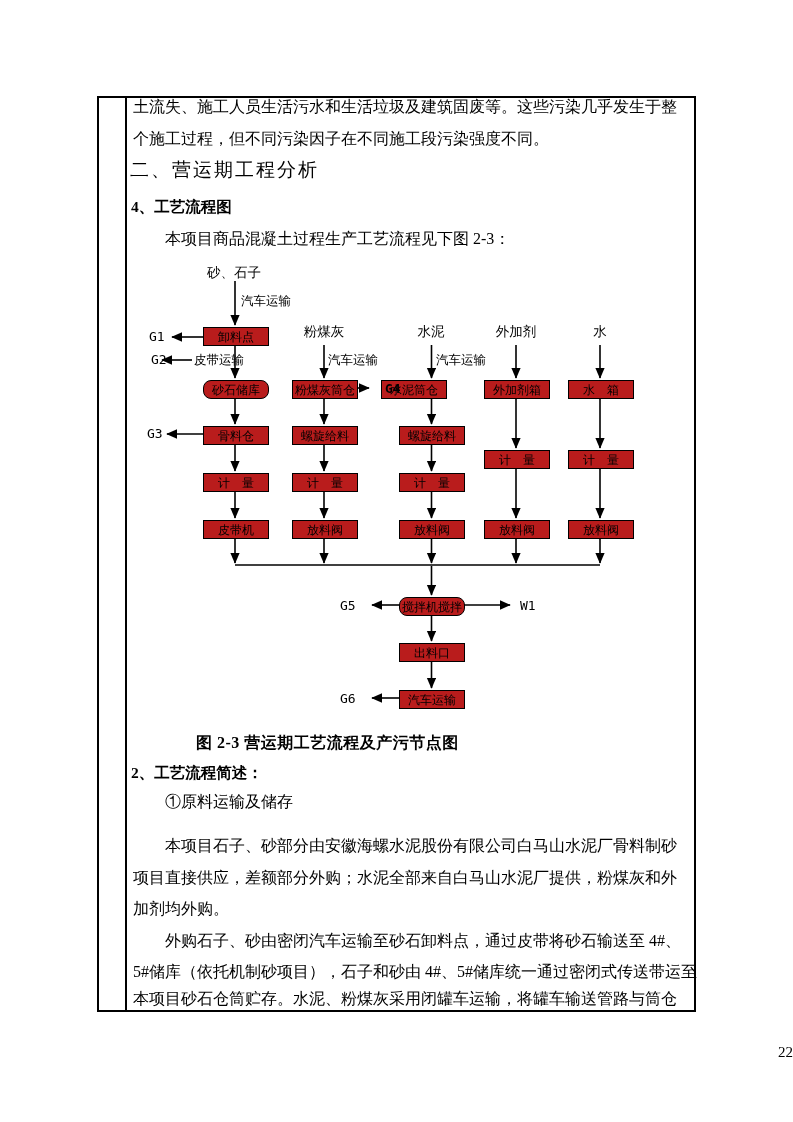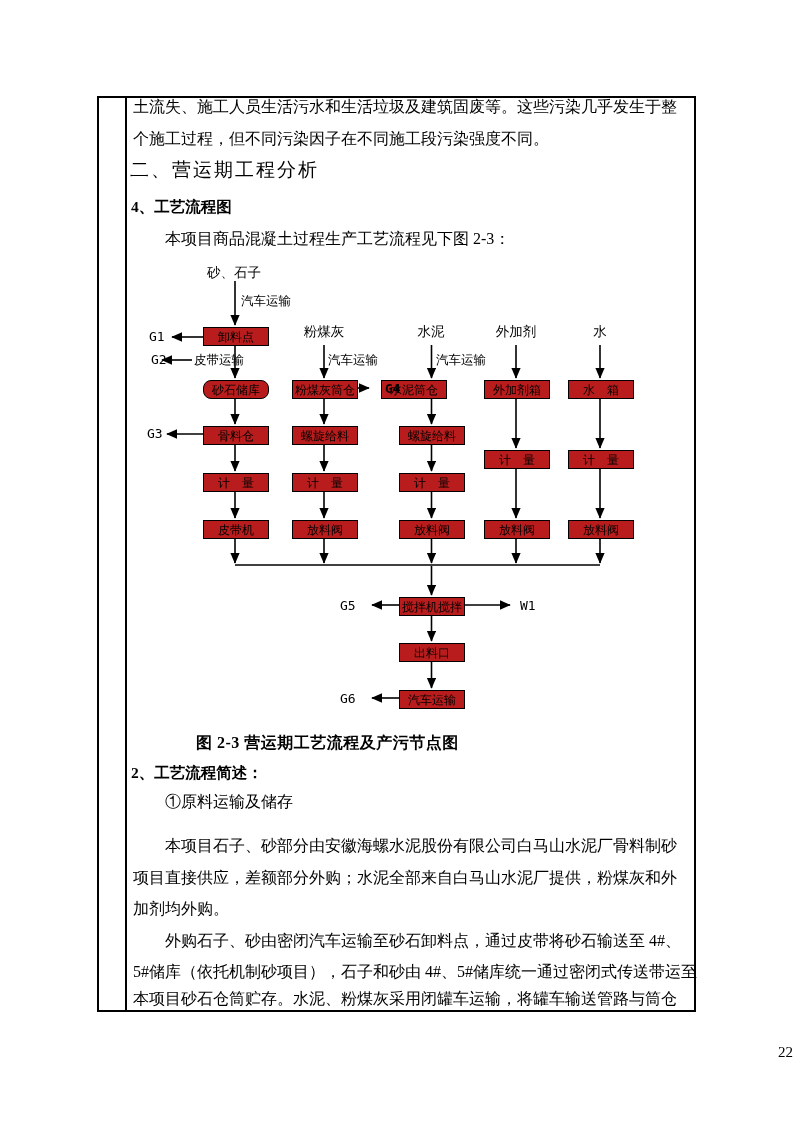--- a/index.html
+++ b/index.html
@@ -119,21 +119,21 @@
   <div class="fbox" style="left:484px; top:450px;">计　量</div>
   <div class="fbox" style="left:568px; top:450px;">计　量</div>
   <div class="fbox" style="left:203px; top:473px;">计　量</div>
   <div class="fbox" style="left:292px; top:473px;">计　量</div>
   <div class="fbox" style="left:399px; top:473px;">计　量</div>
   <div class="fbox" style="left:203px; top:520px;">皮带机</div>
   <div class="fbox" style="left:292px; top:520px;">放料阀</div>
   <div class="fbox" style="left:399px; top:520px;">放料阀</div>
   <div class="fbox" style="left:484px; top:520px;">放料阀</div>
   <div class="fbox" style="left:568px; top:520px;">放料阀</div>
-  <div class="fbox" style="left:399px; top:597px;">搅拌机搅拌</div>
+  <div class="fbox" style="left:399px; top:597px;border-radius:8px;">搅拌机搅拌</div>
   <div class="fbox" style="left:399px; top:643px;">出料口</div>
   <div class="fbox" style="left:399px; top:690px;">汽车运输</div>
 
   <div class="gnode" style="left:149px; top:329px;">G1</div>
   <div class="gnode" style="left:143px; top:352px;margin-left:8px;">G2</div>
   <div class="gnode" style="left:147px; top:426px;">G3</div>
   <div class="gnode" style="left:385px; top:381px;font-weight:bold;">G4</div>
   <div class="gnode" style="left:340px; top:598px;">G5</div>
   <div class="gnode" style="left:520px; top:598px;">W1</div>
   <div class="gnode" style="left:340px; top:691px;">G6</div>

